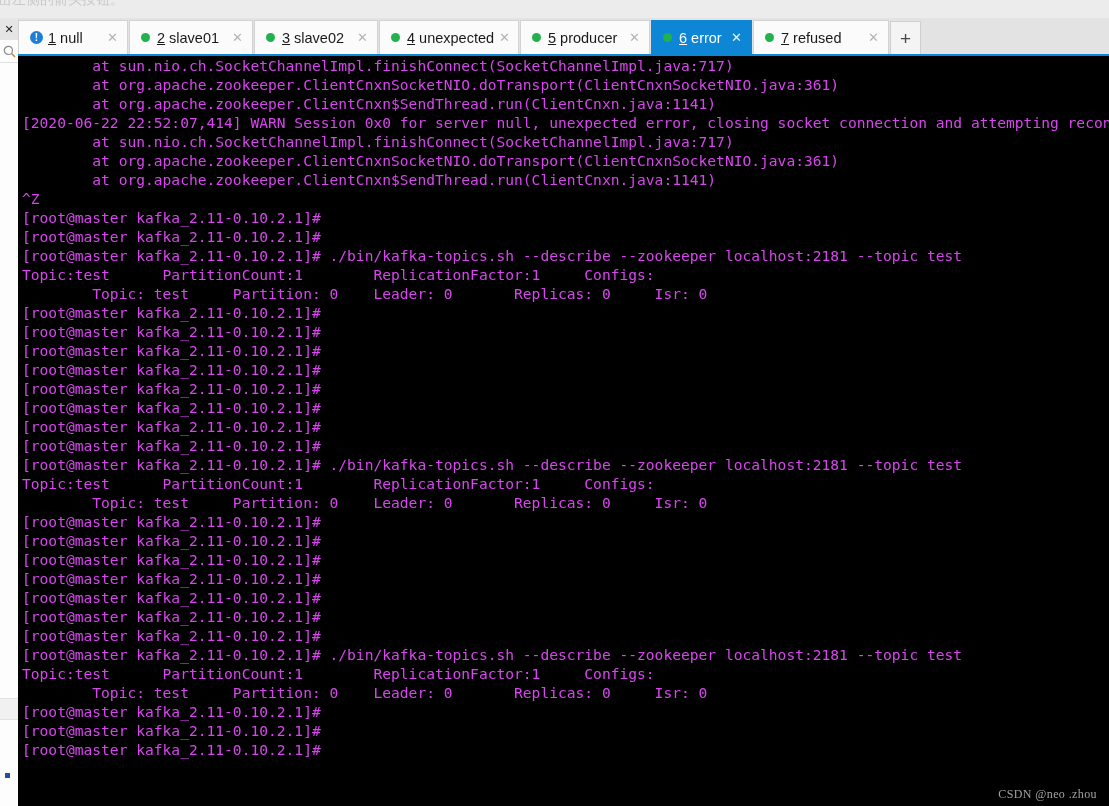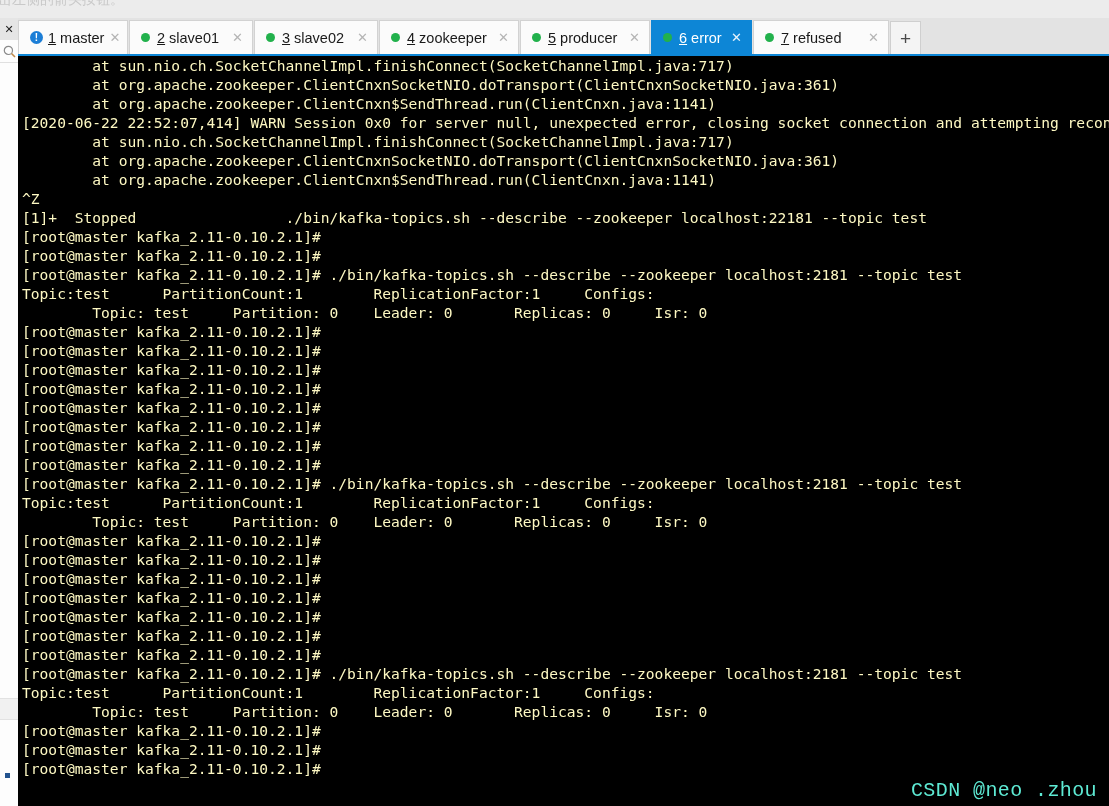--- a/index.html
+++ b/index.html
@@ -176,31 +176,31 @@
     position: absolute;
     left: 4px;
     top: 0px;
     right: 0;
   }
   .term-line {
     height: 19px;
     line-height: 19px;
     font-family: "DejaVu Sans Mono", monospace;
     font-size: 14.6px;
-    color: #fef9c3;
+    color: #d946ef;
     white-space: pre;
     letter-spacing: 0px;
   }
   .watermark {
     position: absolute;
     right: 12px;
     bottom: 6px;
-    font-size: 20px;
-    color: #5eead4;
-    font-family: Liberation Mono, monospace;
+    font-size: 12px;
+    color: #a3a3a3;
+    font-family: Liberation Serif, serif;
     letter-spacing: 0.4px;
   }
 </style>
 </head>
 <body>
 
 <div id="app">
 
   <div class="hint-strip">
     <span class="hint-text">击左侧的箭头按钮。</span>
@@ -218,42 +218,42 @@
     </div>
     <div class="rail-sep"></div>
     <div class="rail-dot"></div>
   </div>
 
   <div class="tabbar">
 
     <div class="tab tab-1">
       <span class="alert-icon">!</span>
       <span class="tab-num">1</span>
-      <span class="tab-label">master</span>
+      <span class="tab-label">null</span>
       <span class="tab-close">✕</span>
     </div>
 
     <div class="tab tab-2">
       <span class="status-dot" style="background:#22b14c"></span>
       <span class="tab-num">2</span>
       <span class="tab-label">slave01</span>
       <span class="tab-close">✕</span>
     </div>
 
     <div class="tab tab-3">
       <span class="status-dot" style="background:#22b14c"></span>
       <span class="tab-num">3</span>
       <span class="tab-label">slave02</span>
       <span class="tab-close">✕</span>
     </div>
 
     <div class="tab tab-4">
       <span class="status-dot" style="background:#22b14c"></span>
       <span class="tab-num">4</span>
-      <span class="tab-label">zookeeper</span>
+      <span class="tab-label">unexpected</span>
       <span class="tab-close">✕</span>
     </div>
 
     <div class="tab tab-5">
       <span class="status-dot" style="background:#22b14c"></span>
       <span class="tab-num">5</span>
       <span class="tab-label">producer</span>
       <span class="tab-close">✕</span>
     </div>
 
@@ -280,21 +280,20 @@
   <div class="terminal">
     <div class="term-lines" id="term-lines">
         <div class="term-line">        at sun.nio.ch.SocketChannelImpl.finishConnect(SocketChannelImpl.java:717)</div>
         <div class="term-line">        at org.apache.zookeeper.ClientCnxnSocketNIO.doTransport(ClientCnxnSocketNIO.java:361)</div>
         <div class="term-line">        at org.apache.zookeeper.ClientCnxn$SendThread.run(ClientCnxn.java:1141)</div>
         <div class="term-line">[2020-06-22 22:52:07,414] WARN Session 0x0 for server null, unexpected error, closing socket connection and attempting reconnect (org.ap</div>
         <div class="term-line">        at sun.nio.ch.SocketChannelImpl.finishConnect(SocketChannelImpl.java:717)</div>
         <div class="term-line">        at org.apache.zookeeper.ClientCnxnSocketNIO.doTransport(ClientCnxnSocketNIO.java:361)</div>
         <div class="term-line">        at org.apache.zookeeper.ClientCnxn$SendThread.run(ClientCnxn.java:1141)</div>
         <div class="term-line">^Z</div>
-        <div class="term-line">[1]+  Stopped                 ./bin/kafka-topics.sh --describe --zookeeper localhost:22181 --topic test</div>
         <div class="term-line">[root@master kafka_2.11-0.10.2.1]#</div>
         <div class="term-line">[root@master kafka_2.11-0.10.2.1]#</div>
         <div class="term-line">[root@master kafka_2.11-0.10.2.1]# ./bin/kafka-topics.sh --describe --zookeeper localhost:2181 --topic test</div>
         <div class="term-line">Topic:test      PartitionCount:1        ReplicationFactor:1     Configs:</div>
         <div class="term-line">        Topic: test     Partition: 0    Leader: 0       Replicas: 0     Isr: 0</div>
         <div class="term-line">[root@master kafka_2.11-0.10.2.1]#</div>
         <div class="term-line">[root@master kafka_2.11-0.10.2.1]#</div>
         <div class="term-line">[root@master kafka_2.11-0.10.2.1]#</div>
         <div class="term-line">[root@master kafka_2.11-0.10.2.1]#</div>
         <div class="term-line">[root@master kafka_2.11-0.10.2.1]#</div>

